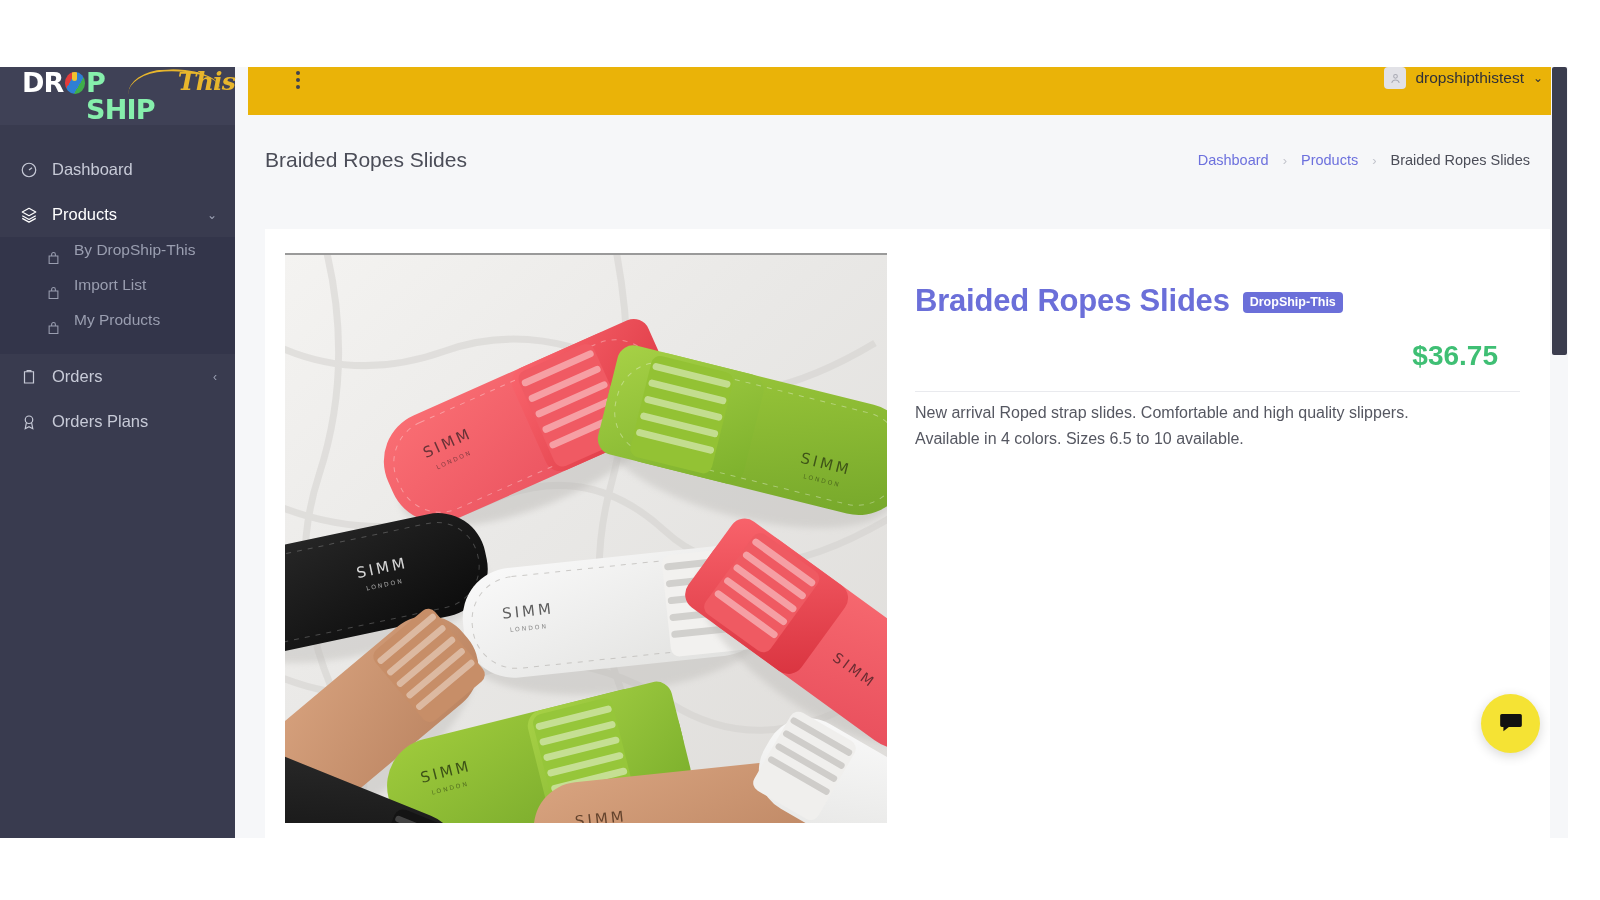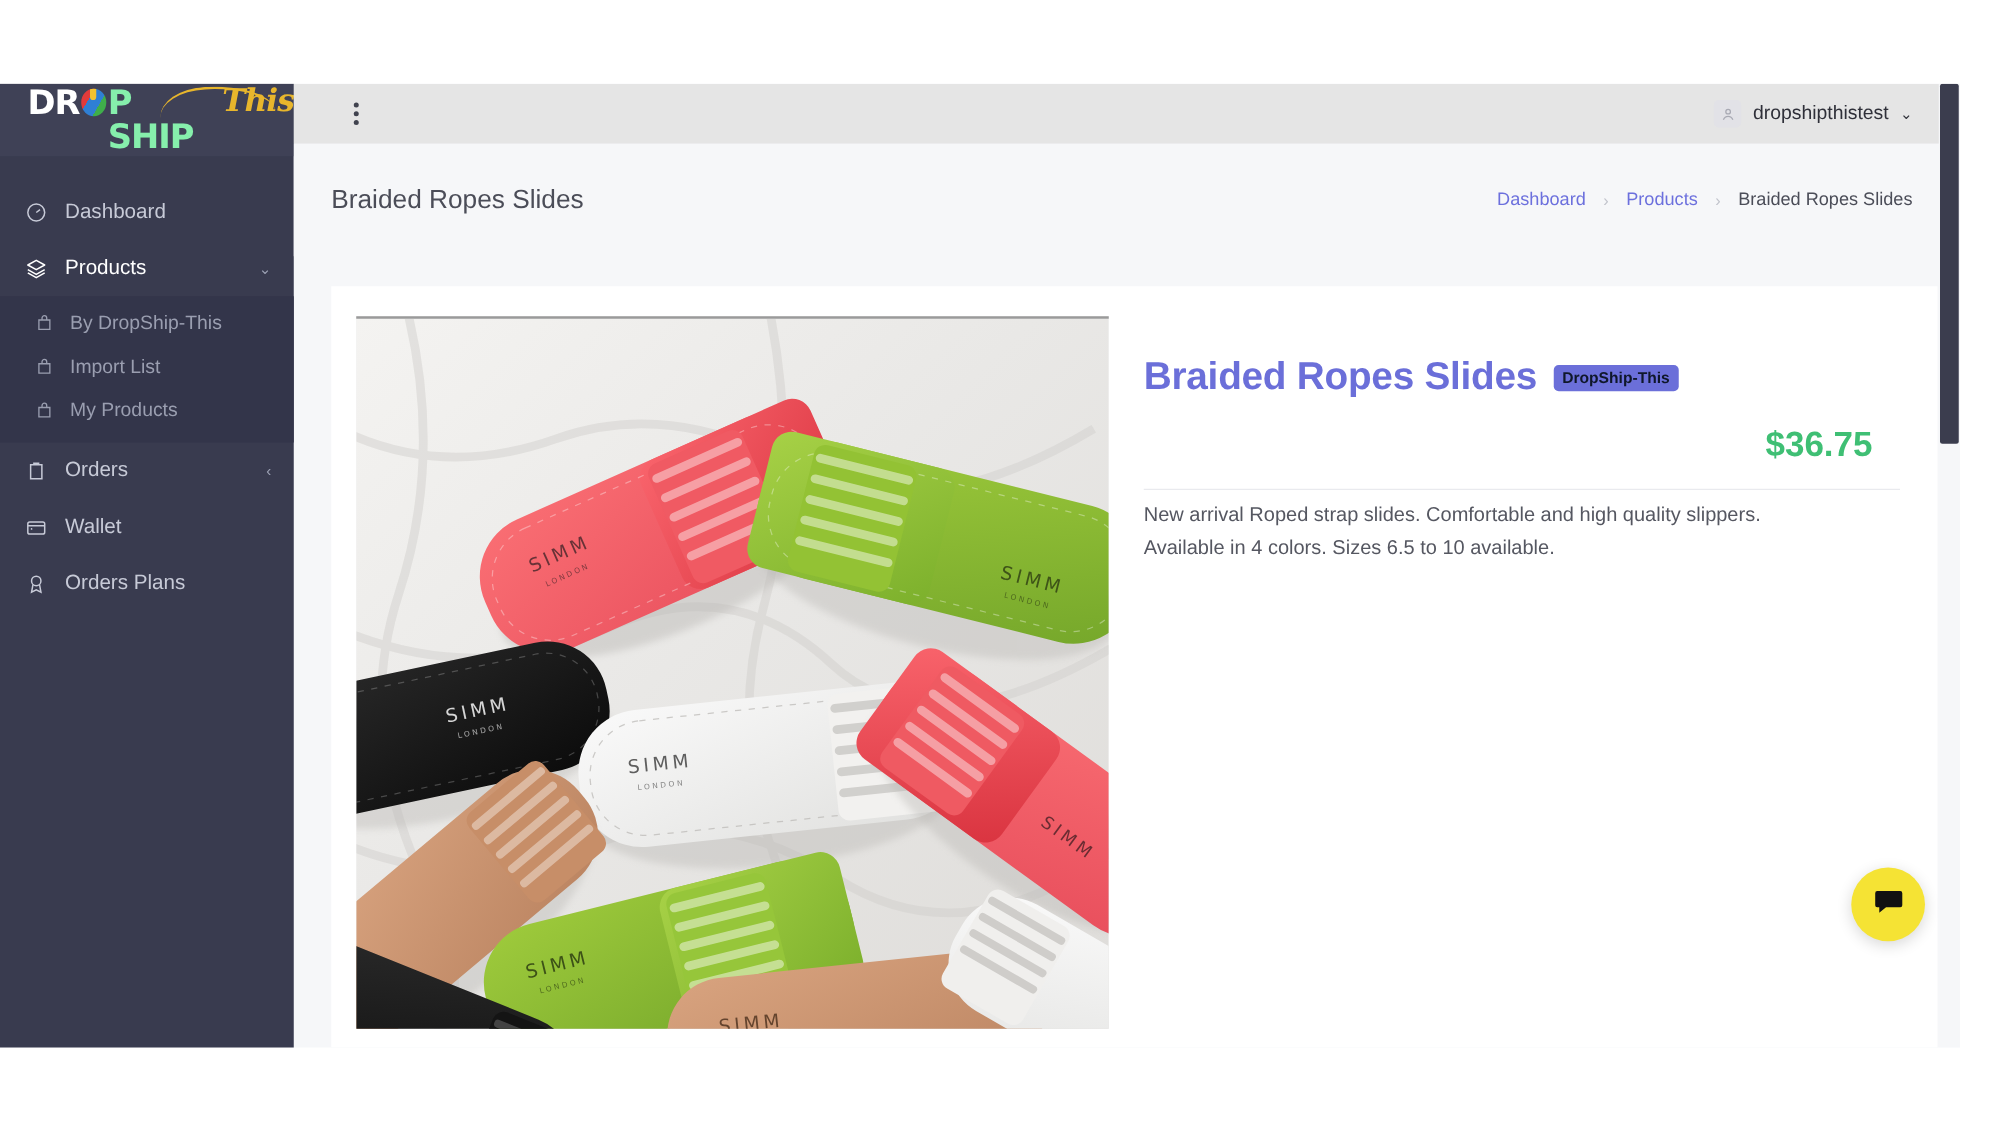--- a/index.html
+++ b/index.html
@@ -114,38 +114,37 @@
     font-size: 12px;
     color: #9ba0b3;
     line-height: 1;
   }
   .submenu {
     background: #33354a;
     padding: 4px 0 8px 0;
   }
   .subitem {
     display: flex;
-    align-items: center;
     height: 35px;
-    padding-left: 28px;
+    padding-left: 46px;
     font-size: 15.5px;
     color: #9a9eb0;
     cursor: pointer;
   }
   .subitem .nav-icon { width: 24px; }
   .subitem .nav-label { margin-left: 4px; }
 
   
   #topbar {
     position: absolute;
-    left: 235px; top: 0;
+    left: 248px; top: 0;
     width: 1333px; height: 48px;
-    background: #e5e5e5;
-    display: flex;
-    align-items: center;
+    background: #eab308;
+    display: flex;
+    align-items: flex-start;
     justify-content: space-between;
     padding: 0 38px 0 44px;
   }
   .kebab {
     display: flex; flex-direction: column;
     gap: 3px; cursor: pointer;
     padding: 4px;
   }
   .kebab span {
     display: block; width: 4px; height: 4px;
@@ -225,21 +224,21 @@
     gap: 13px;
   }
   .product-title {
     font-size: 31px;
     font-weight: 700;
     color: #6b6fd9;
     letter-spacing: -0.2px;
   }
   .badge {
     background: #6b6fd9;
-    color: #0f172a;
+    color: #ffffff;
     font-size: 12.5px;
     font-weight: 700;
     padding: 3px 7px 4px 7px;
     border-radius: 4px;
     position: relative;
     top: 2px;
     white-space: nowrap;
   }
   .price-row {
     text-align: right;
@@ -383,30 +382,20 @@
         <span class="nav-icon">
           <svg width="18" height="18" viewBox="0 0 24 24" fill="none" stroke="#c7cad7" stroke-width="1.6">
             <path d="M6 5h12v15H6z"></path>
               <path d="M9.5 5V3.5h5V5"></path>
           </svg>
         </span>
         <span class="nav-label">Orders</span>
         <span class="nav-caret">‹</span>
       </div>
 
-      <div class="nav-item">
-        <span class="nav-icon">
-          <svg width="18" height="18" viewBox="0 0 24 24" fill="none" stroke="#c7cad7" stroke-width="1.6">
-            <rect x="3" y="6" width="18" height="13" rx="2"></rect>
-              <path d="M3 10h18"></path>
-              <circle cx="7" cy="13.5" r="0.9" fill="#c7cad7" stroke="none"></circle>
-          </svg>
-        </span>
-        <span class="nav-label">Wallet</span>
-      </div>
 
       <div class="nav-item">
         <span class="nav-icon">
           <svg width="18" height="18" viewBox="0 0 24 24" fill="none" stroke="#c7cad7" stroke-width="1.6">
             <circle cx="12" cy="9" r="5"></circle>
               <path d="M8.5 13L7 21l5-2.6L17 21l-1.5-8"></path>
           </svg>
         </span>
         <span class="nav-label">Orders Plans</span>
       </div>

